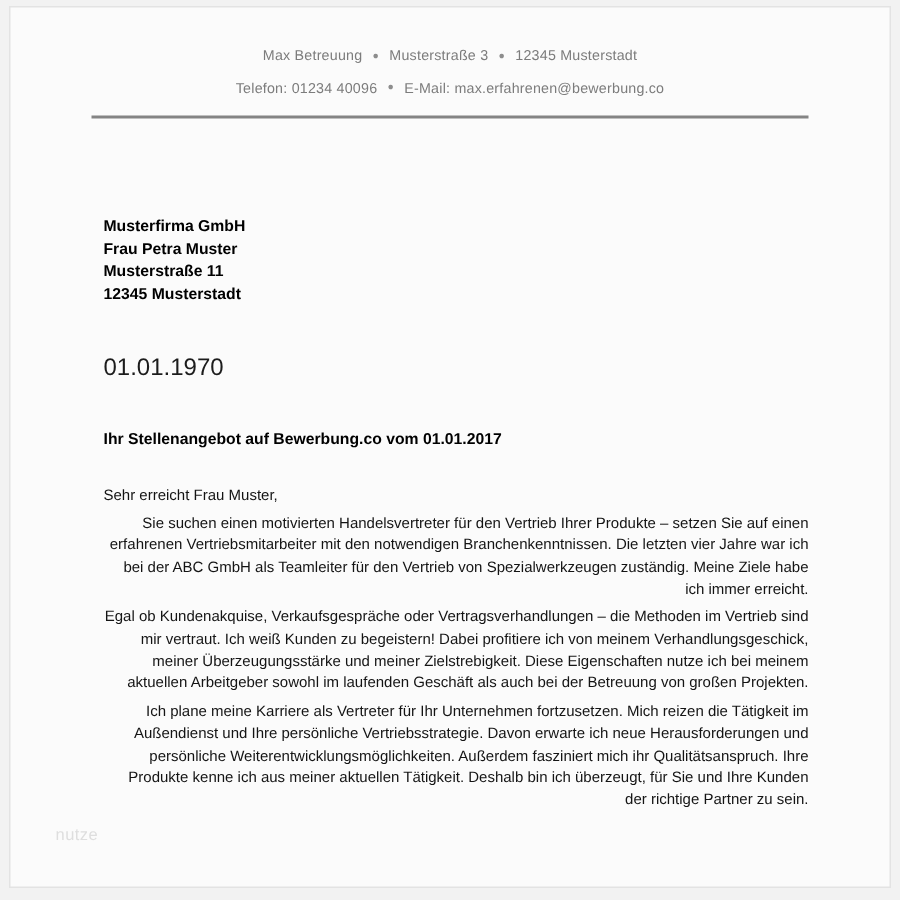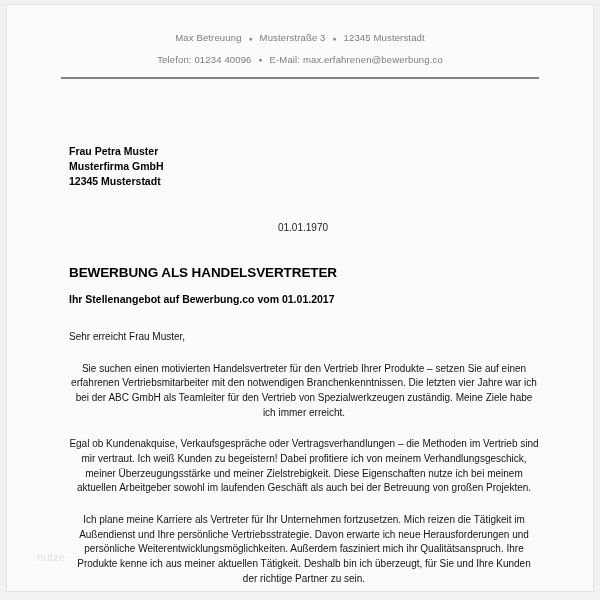--- a/index.html
+++ b/index.html
@@ -64,22 +64,22 @@
   }
   .recipient {
     margin-top: 65px;
     font-size: 10.5px;
     font-weight: bold;
     line-height: 1.42;
     color: #000;
   }
   .date {
     margin-top: 33px;
-    text-align: center;
-    font-size: 10px;
+    text-align: left;
+    font-size: 16px;
     color: #1c1c1c;
     padding-right: 2px;
   }
   .subject {
     margin-top: 33px;
   }
   .subject-title {
     font-size: 13.5px;
     font-weight: bold;
     color: #000;
@@ -93,25 +93,25 @@
     margin-top: 13px;
     line-height: 1.1;
   }
   .salutation {
     margin-top: 25px;
     font-size: 10px;
     color: #141414;
     line-height: 1.45;
   }
   .para {
-    margin-top: 17px;
+    margin-top: 4px;
     font-size: 10px;
     color: #141414;
     line-height: 1.47;
-    text-align: center;
+    text-align: right;
   }
 </style>
 </head>
 <body>
 
 <div class="page">
 
   <div class="watermark">nutze</div>
 
   <div class="letterhead">
@@ -126,29 +126,29 @@
       <span>Telefon: 01234 40096</span>
       <span class="sep">●</span>
       <span>E-Mail: max.erfahrenen@bewerbung.co</span>
     </div>
     <div class="rule"></div>
   </div>
 
   <div class="body-area">
 
     <div class="recipient">
+      <div>Musterfirma GmbH</div>
       <div>Frau Petra Muster</div>
-      <div>Musterfirma GmbH</div>
+      <div>Musterstraße 11</div>
       <div>12345 Musterstadt</div>
     </div>
 
     <div class="date">01.01.1970</div>
 
     <div class="subject">
-      <div class="subject-title">BEWERBUNG ALS HANDELSVERTRETER</div>
       <div class="subject-sub">Ihr Stellenangebot auf Bewerbung.co vom 01.01.2017</div>
     </div>
 
     <div class="salutation">Sehr erreicht Frau Muster,</div>
 
     <div class="para">Sie suchen einen motivierten Handelsvertreter für den Vertrieb Ihrer Produkte – setzen Sie auf einen erfahrenen Vertriebsmitarbeiter mit den notwendigen Branchenkenntnissen. Die letzten vier Jahre war ich bei der ABC GmbH als Teamleiter für den Vertrieb von Spezialwerkzeugen zuständig. Meine Ziele habe ich immer erreicht.</div>
     <div class="para">Egal ob Kundenakquise, Verkaufsgespräche oder Vertragsverhandlungen – die Methoden im Vertrieb sind mir vertraut. Ich weiß Kunden zu begeistern! Dabei profitiere ich von meinem Verhandlungsgeschick, meiner Überzeugungsstärke und meiner Zielstrebigkeit. Diese Eigenschaften nutze ich bei meinem aktuellen Arbeitgeber sowohl im laufenden Geschäft als auch bei der Betreuung von großen Projekten.</div>
     <div class="para">Ich plane meine Karriere als Vertreter für Ihr Unternehmen fortzusetzen. Mich reizen die Tätigkeit im Außendienst und Ihre persönliche Vertriebsstrategie. Davon erwarte ich neue Herausforderungen und persönliche Weiterentwicklungsmöglichkeiten. Außerdem fasziniert mich ihr Qualitätsanspruch. Ihre Produkte kenne ich aus meiner aktuellen Tätigkeit. Deshalb bin ich überzeugt, für Sie und Ihre Kunden der richtige Partner zu sein.</div>
 
   </div>

